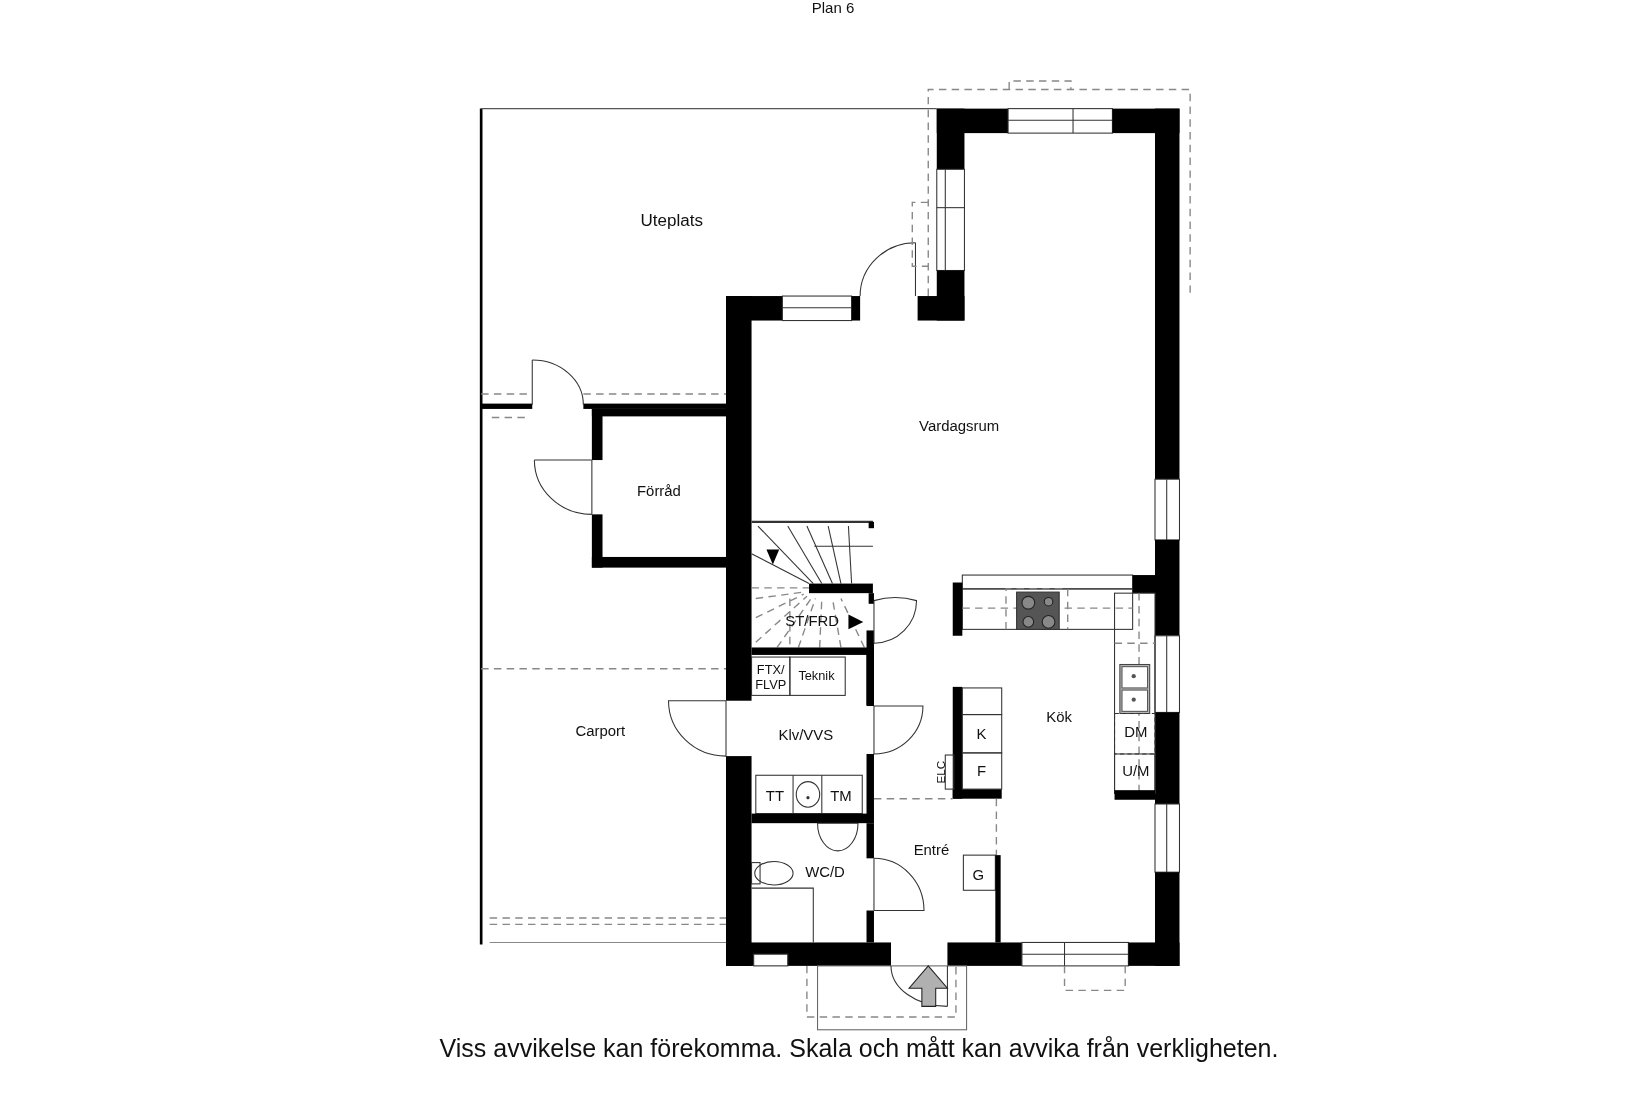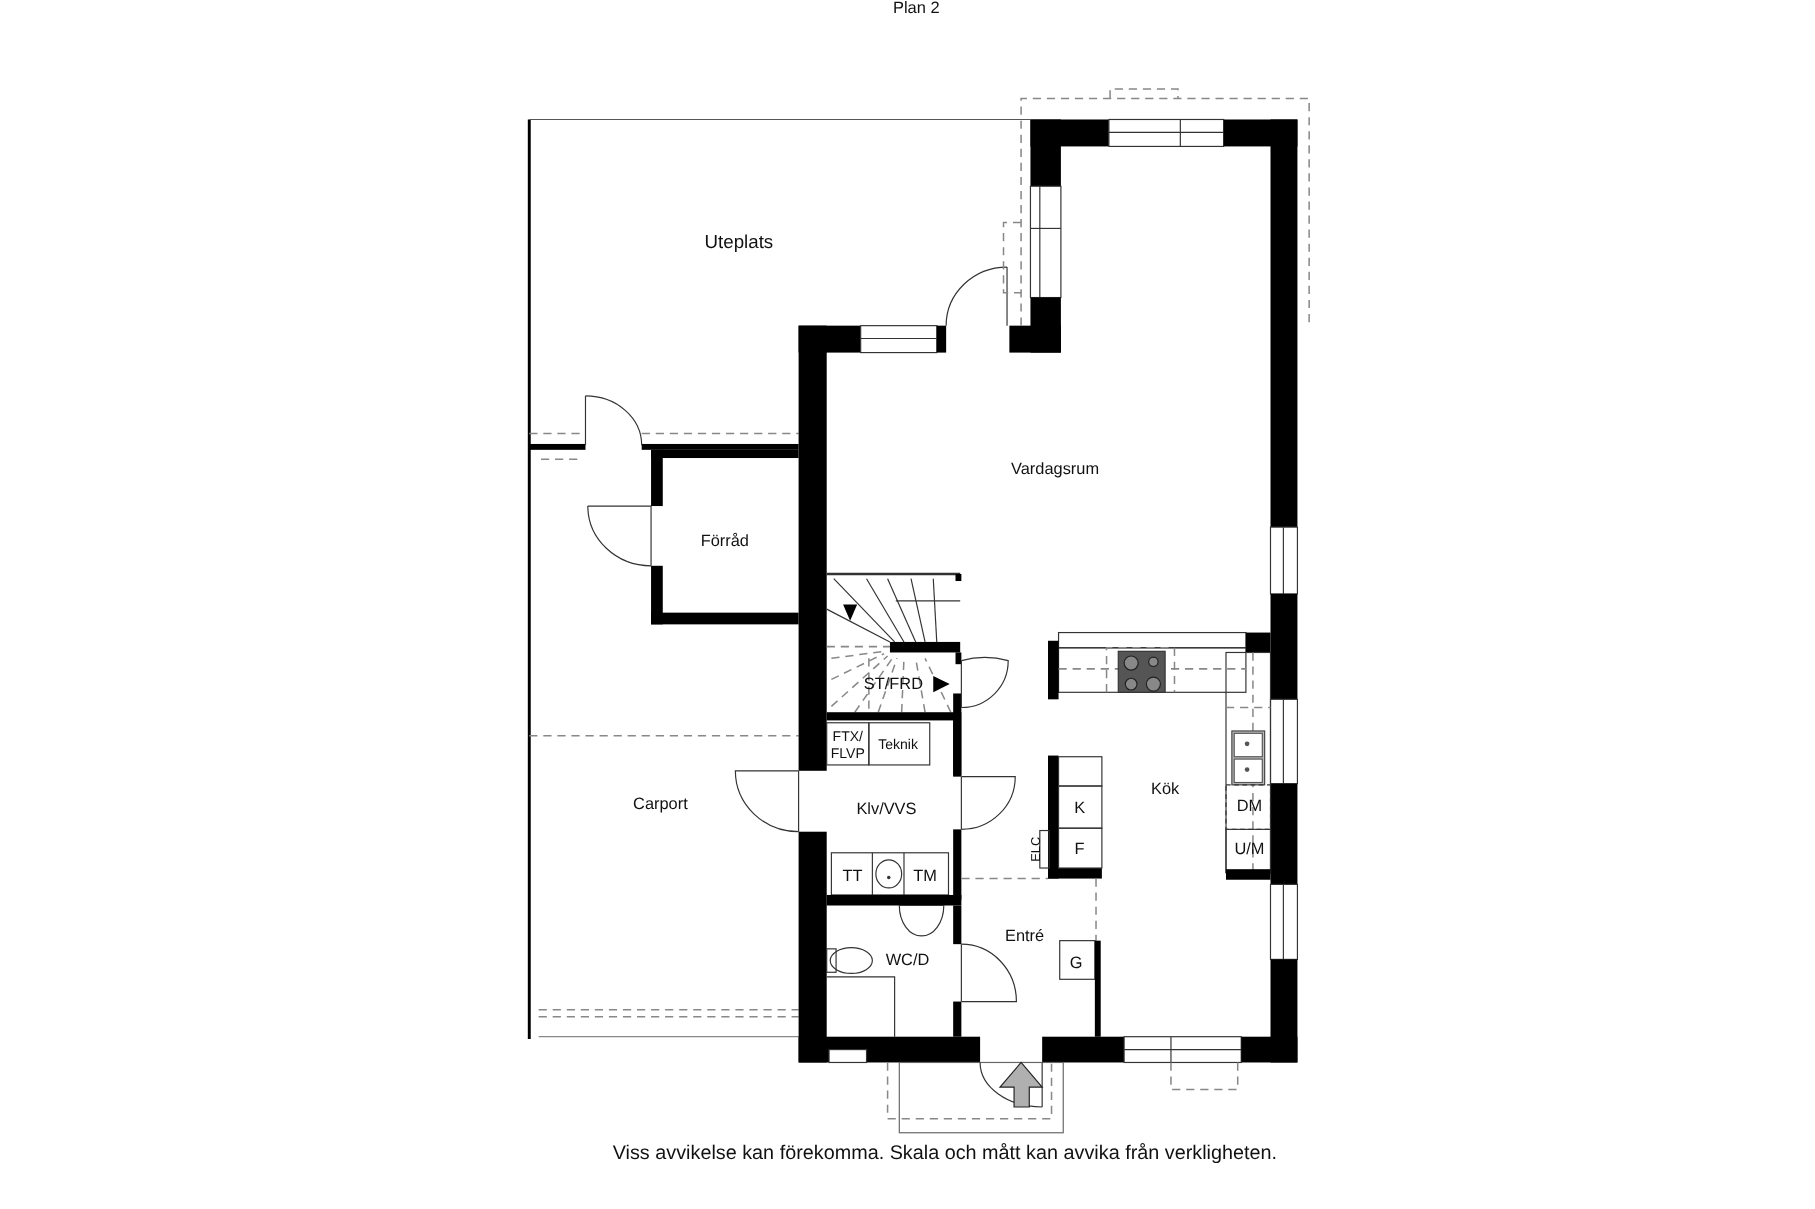--- a/index.html
+++ b/index.html
@@ -2,33 +2,33 @@
 <html><head>
 <meta charset="utf-8">
 <style>
   html, body { margin:0; padding:0; background:#ffffff; }
   body { width:1650px; height:1099px; position:relative; overflow:hidden;
          font-family:"Liberation Sans", sans-serif; color:#111; }
   #plan { position:absolute; left:0; top:0; width:1650px; height:1099px; }
   .title { position:absolute; left:0; top:0; width:1650px; text-align:center;
            font-size:15px; line-height:16px; padding-left:16px; box-sizing:border-box; }
   .footer { position:absolute; left:0; top:1036px; width:1650px; text-align:center;
-            font-size:18px; line-height:24px; padding-left:68px; box-sizing:border-box; }
+            font-size:25px; line-height:24px; padding-left:68px; box-sizing:border-box; }
   svg text { font-family:"Liberation Sans", sans-serif; fill:#111; }
   .wall { fill:#000; }
   .thin { fill:none; stroke:#333; stroke-width:1; }
   .dash { fill:none; stroke:#888; stroke-width:1.3; stroke-dasharray:7 5; }
   .win { fill:#fff; stroke:#333; stroke-width:1; }
   .lbl { font-size:16px; }
   .lbl-sm { font-size:14px; }
 </style>
 </head>
 <body>
 
-<div class="title">Plan 2</div>
+<div class="title">Plan 6</div>
 
 <svg id="plan" viewBox="0 0 1550 1032" preserveAspectRatio="none" xmlns="http://www.w3.org/2000/svg">
 
   <g>
     <line x1="452" y1="102" x2="452" y2="887" stroke="#000" stroke-width="2.5"></line>
     <line x1="452" y1="102" x2="880" y2="102" stroke="#555" stroke-width="1"></line>
 
     <rect class="wall" x="452" y="379" width="48" height="5"></rect>
     <rect class="wall" x="548" y="379" width="134" height="5"></rect>
     <line class="dash" x1="452" y1="370" x2="500" y2="370"></line>

